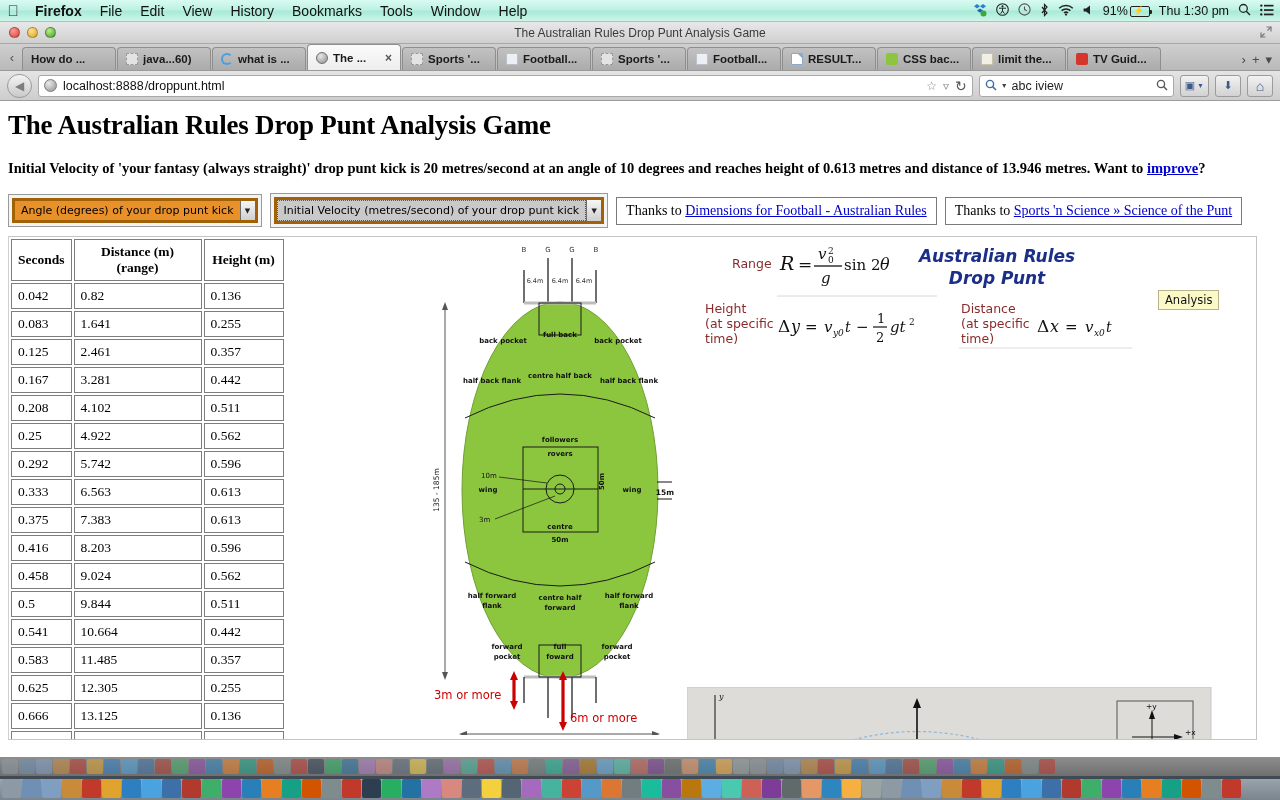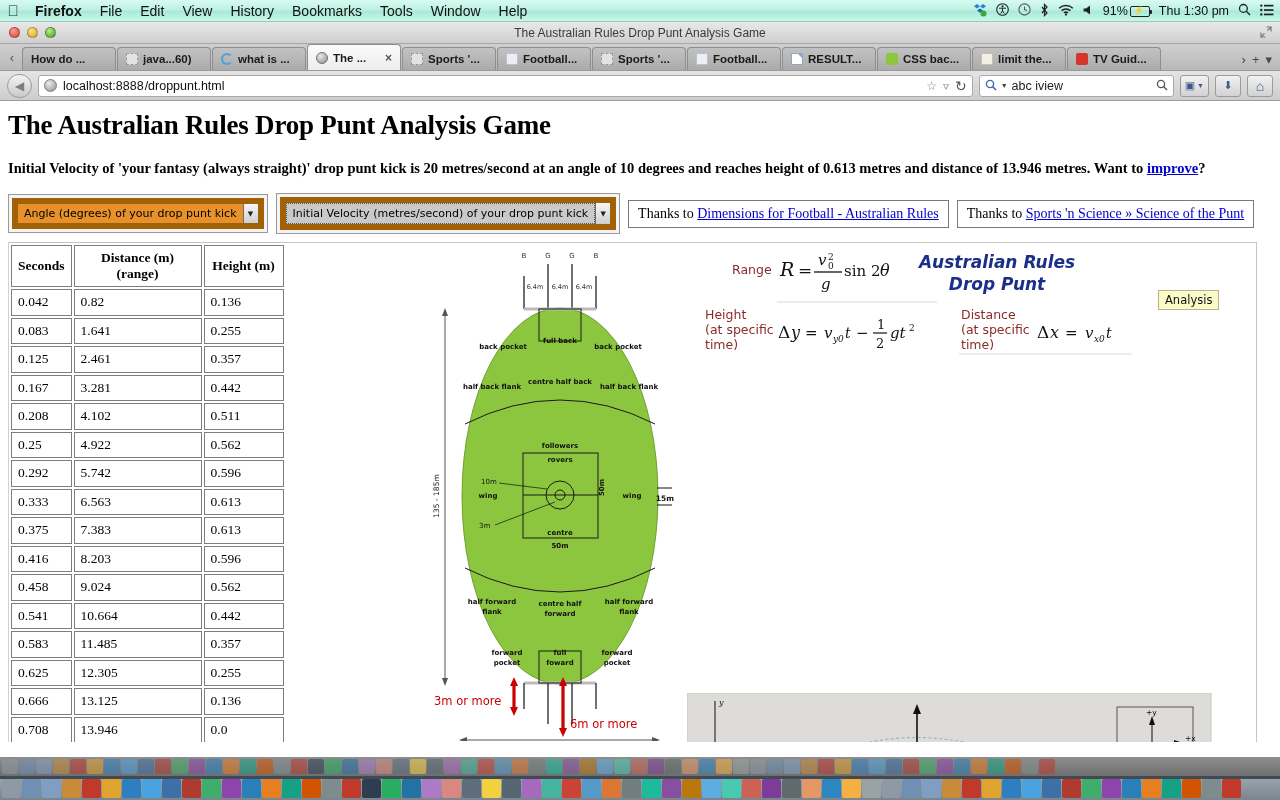--- a/index.html
+++ b/index.html
@@ -132,21 +132,21 @@
     font-size:14.5px; font-weight:bold; color:#000; margin:19px 0 0 0;
   }
   #intro a{ color:#00c; }
   #controls{ display:flex; align-items:center; gap:8px; margin-top:16px; position:relative;}
   .selwrap{
     border:1px solid #9a9a9a; background:#f4f4f4; padding:3px;
     display:inline-flex; align-items:center;
   }
   .mysel{
     display:inline-flex; align-items:stretch; font-family:"DejaVu Sans", sans-serif;
-    font-size:11px; border:6px solid #a16207;text-align:center;
+    font-size:11px; border:3px solid #a16207;text-align:center;
   }
   .mysel .lbl{ padding:2px 6px; white-space:nowrap; line-height:15px;}
   .mysel .arw{
     width:15px; border-left:1px solid #6d6d6d;
     background:linear-gradient(to bottom,#f6f6f6,#cfcfcf);
     display:flex;align-items:center;justify-content:center;font-size:7px;color:#222;
   }
   .mysel.orange .lbl{ background:#e8912a; color:#000; }
   .mysel.grey .lbl{ background:#c9c9c9; color:#000; border:1px dotted #555; }
   .thanksbox{
@@ -482,20 +482,25 @@
             </tr>
             <tr>
               <td class="c-sec">0.416</td>
               <td class="c-dist">8.203</td>
               <td class="c-hgt">0.596</td>
             </tr>
             <tr>
               <td class="c-sec">0.458</td>
               <td class="c-dist">9.024</td>
               <td class="c-hgt">0.562</td>
+            </tr>
+            <tr>
+              <td class="c-sec">0.5</td>
+              <td class="c-dist">9.844</td>
+              <td class="c-hgt">0.511</td>
             </tr>
             <tr>
               <td class="c-sec">0.541</td>
               <td class="c-dist">10.664</td>
               <td class="c-hgt">0.442</td>
             </tr>
             <tr>
               <td class="c-sec">0.583</td>
               <td class="c-dist">11.485</td>
               <td class="c-hgt">0.357</td>

